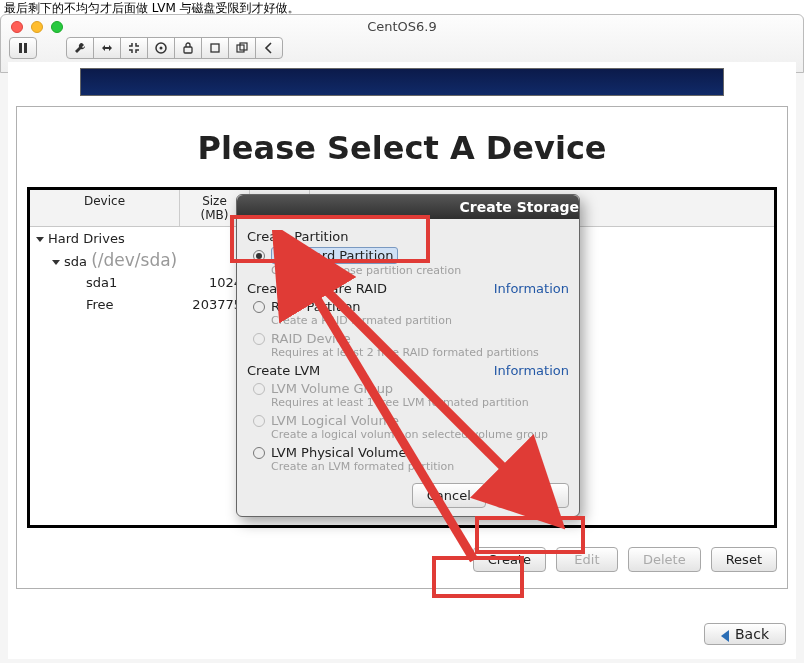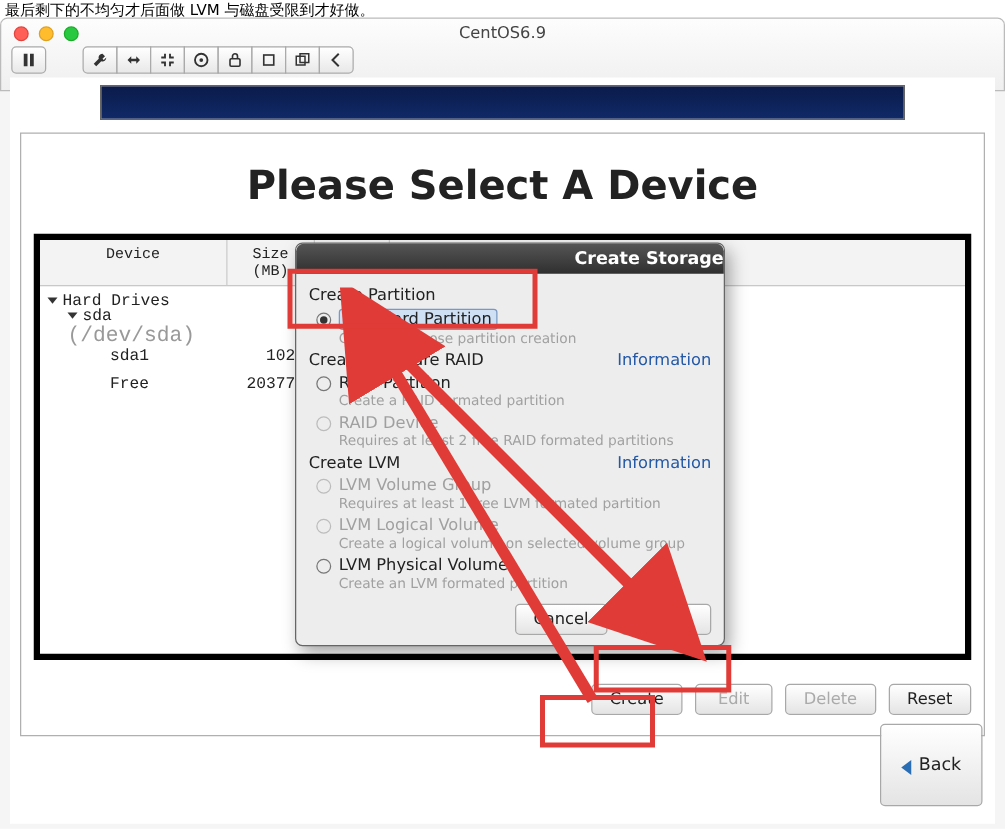--- a/index.html
+++ b/index.html
@@ -57,21 +57,21 @@
   .mainframe {
     position:absolute; top:44px; left:8px; right:8px; bottom:70px;
     border:1px solid #b0b0b0;
   }
   .mainframe h1 {
     text-align:center; font-size:32px; font-weight:bold;
     margin:22px 0 18px 0;
   }
   .devtable {
     position:absolute; top:80px; left:10px; right:10px; bottom:60px;
-    border:5px solid #000000; background:#fff;font-family:Liberation Mono, monospace;
+    border:3px solid #000000; background:#fff;
   }
   .devhead { display:flex; background:#f3f3f3; border-bottom:1px solid #c8c8c8; }
   .devhead div { padding:4px 6px; border-right:1px solid #ccc; text-align:center; font-size:12px;}
   .col-dev{width:150px;} .col-size{width:70px;} .col-mnt{width:60px;text-align:left;padding-left:4px;}
   .rows { font-size:13px; }
   .rows .r { display:flex; height:22px; align-items:center;}
   .rows .r .c1{width:150px; padding-left:6px;}
   .rows .r .c2{width:70px; text-align:right; padding-right:8px;}
   .rows .r .c3{width:60px; padding-left:4px;}
   .tri { display:inline-block; width:0;height:0;border-left:4px solid transparent;border-right:4px solid transparent;border-top:5px solid #333; margin-right:4px; vertical-align:middle;}
@@ -84,21 +84,21 @@
   .gtkbtn {
     border:1px solid #a8a8a8; border-radius:4px;
     background:linear-gradient(#fff,#e4e4e4);
     padding:4px 14px; font-size:13px; min-width:62px; text-align:center;
     color:#222;
   }
   .gtkbtn.dis{color:#aaa;}
   .navbar {
     position:absolute; right:10px; bottom:14px; display:flex; gap:10px;
   }
-  .gtkbtn.big{padding:24px 16px; display:flex; align-items:flex-end; gap:6px; font-size:14px;margin-top:48px;}
+  .gtkbtn.big{padding:2px 16px; display:flex; align-items:flex-end; gap:6px; font-size:14px;margin-top:48px;}
   .arrow-l,.arrow-r{display:inline-block;width:0;height:0;border-top:6px solid transparent;border-bottom:6px solid transparent;}
   .arrow-l{border-right:8px solid #2a6db5;}
   .arrow-r{border-left:8px solid #2a6db5;}
 
   
   .dlg {
     position:absolute; top:194px; left:236px; width:344px;
     background:#ededed; border:1px solid #666; border-radius:6px;
     box-shadow:4px 6px 14px rgba(0,0,0,.35);
     z-index:50;

